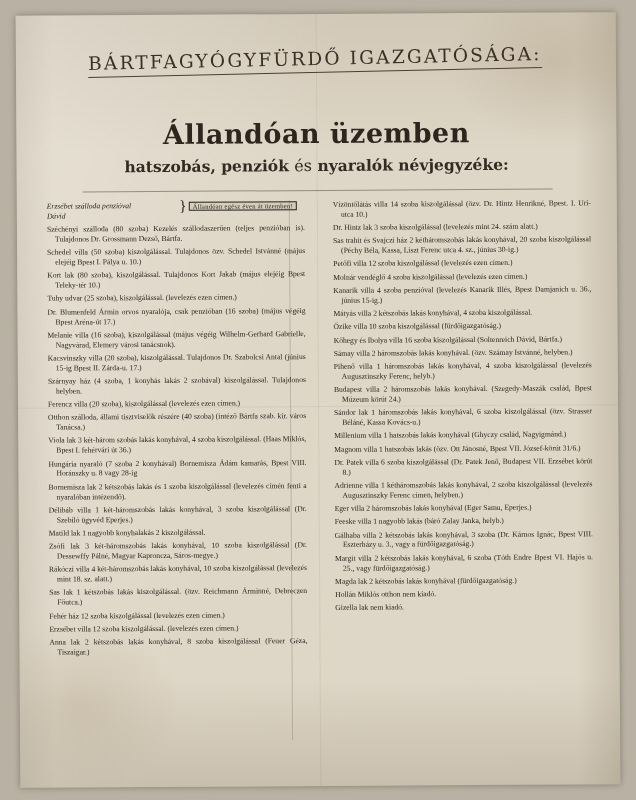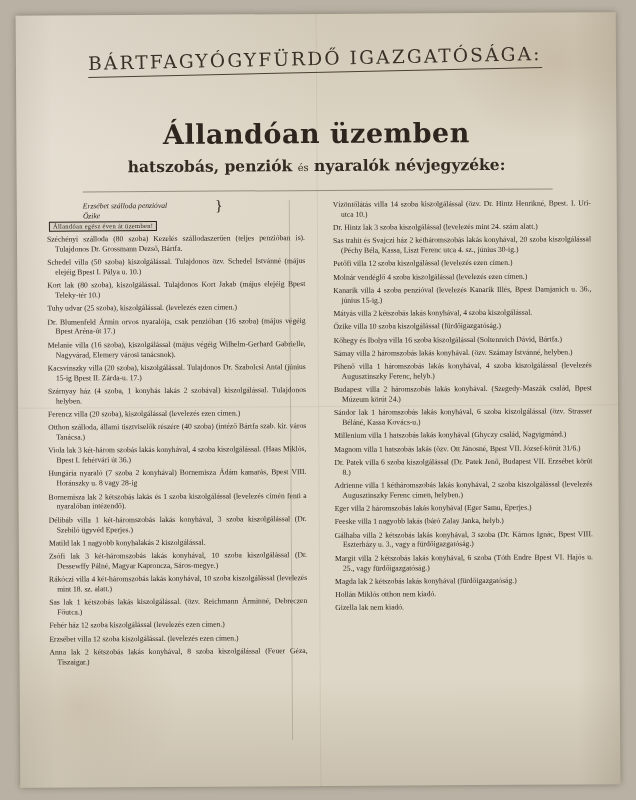--- a/index.html
+++ b/index.html
@@ -58,21 +58,21 @@
     letter-spacing:0.5px;
   }
   .title2{
     position:absolute;left:0;top:142px;width:600px;
     text-align:center;
     font-family:"DejaVu Serif", serif;
     font-weight:bold;
     font-size:15.5px;
     color:#332a22;
   }
-  .title2 .small{font-weight:normal;font-size:10px;}
+  .title2 .small{font-weight:normal;font-size:16px;}
 
   .rule{
     position:absolute;left:66px;top:176px;width:470px;height:1px;
     background:#5a4e3f;opacity:.55;
   }
 
   .cols{
     position:absolute;left:30px;top:186px;width:544px;
   }
   .col{
@@ -90,21 +90,21 @@
   }
   .entry{
     margin-bottom:3.4px;
     text-indent:-8px;
     padding-left:8px;
   }
   .brace-row{
     position:relative;
     margin-bottom:3.4px;
   }
-  .brace-row .bl{display:inline-block;width:132px;vertical-align:top;font-style:italic;margin-left:36px;}
+  .brace-row .bl{display:inline-block;width:132px;vertical-align:top;font-style:italic;}
   .brace{
     display:inline-block;width:8px;text-align:center;font-size:15px;line-height:10px;
     vertical-align:top;color:#2b231c;
   }
   .stampbox{
     display:inline-block;
     border:1px solid #2b231c;
     padding:0 3px;
     font-size:6.5px;
     line-height:1.1;
@@ -140,21 +140,21 @@
     <div class="rule"></div>
     <div class="vsep"></div>
 
     <div class="cols">
 
       <div class="col left">
 
         <div class="brace-row">
           <span class="bl">
             <span>Erzsébet szálloda penzióval</span><br>
-            <span>Őzike</span>
+            <span>Dávid</span>
           </span><span class="brace">}</span><span class="stampbox">Állandóan egész éven át üzemben!</span>
         </div>
 
         <div class="entry">Széchényi szálloda (80 szoba) Kezelés szállodaszerűen (teljes penzióban is). Tulajdonos Dr. Grossmann Dezső, Bártfa.</div>
         <div class="entry">Schedel villa (50 szoba) kiszolgálással. Tulajdonos özv. Schedel Istvánné (május elejéig Bpest I. Pálya u. 10.)</div>
         <div class="entry">Kort lak (80 szoba), kiszolgálással. Tulajdonos Kort Jakab (május elejéig Bpest Teleky-tér 10.)</div>
         <div class="entry">Tuhy udvar (25 szoba), kiszolgálással. (levelezés ezen címen.)</div>
         <div class="entry">Dr. Blumenfeld Ármin orvos nyaralója, csak penzióban (16 szoba) (május végéig Bpest Aréna-út 17.)</div>
         <div class="entry">Melanie villa (16 szoba), kiszolgálással (május végéig Wilhelm-Gerhard Gabrielle, Nagyvárad, Elemery városi tanácsnok).</div>
         <div class="entry">Kacsvinszky villa (20 szoba), kiszolgálással. Tulajdonos Dr. Szabolcsi Antal (június 15-ig Bpest II. Zárda-u. 17.)</div>

